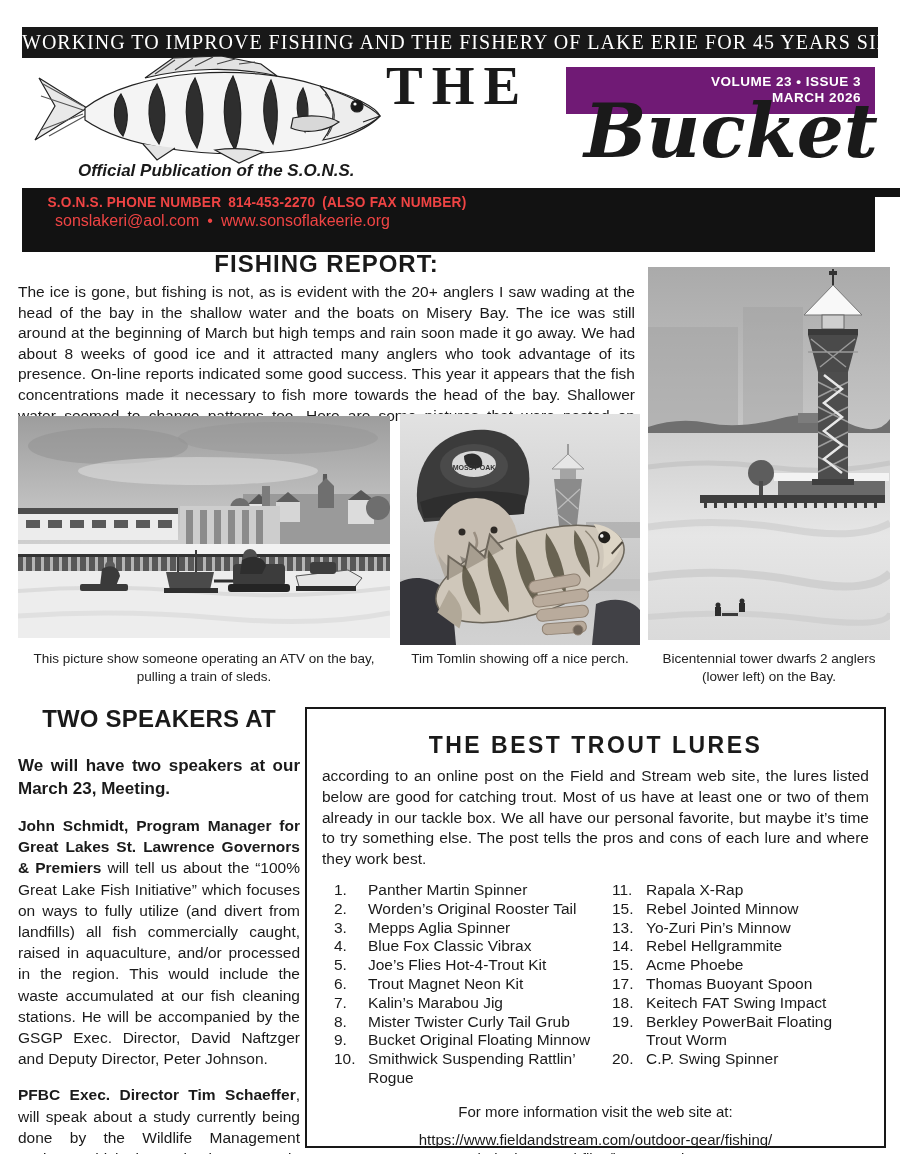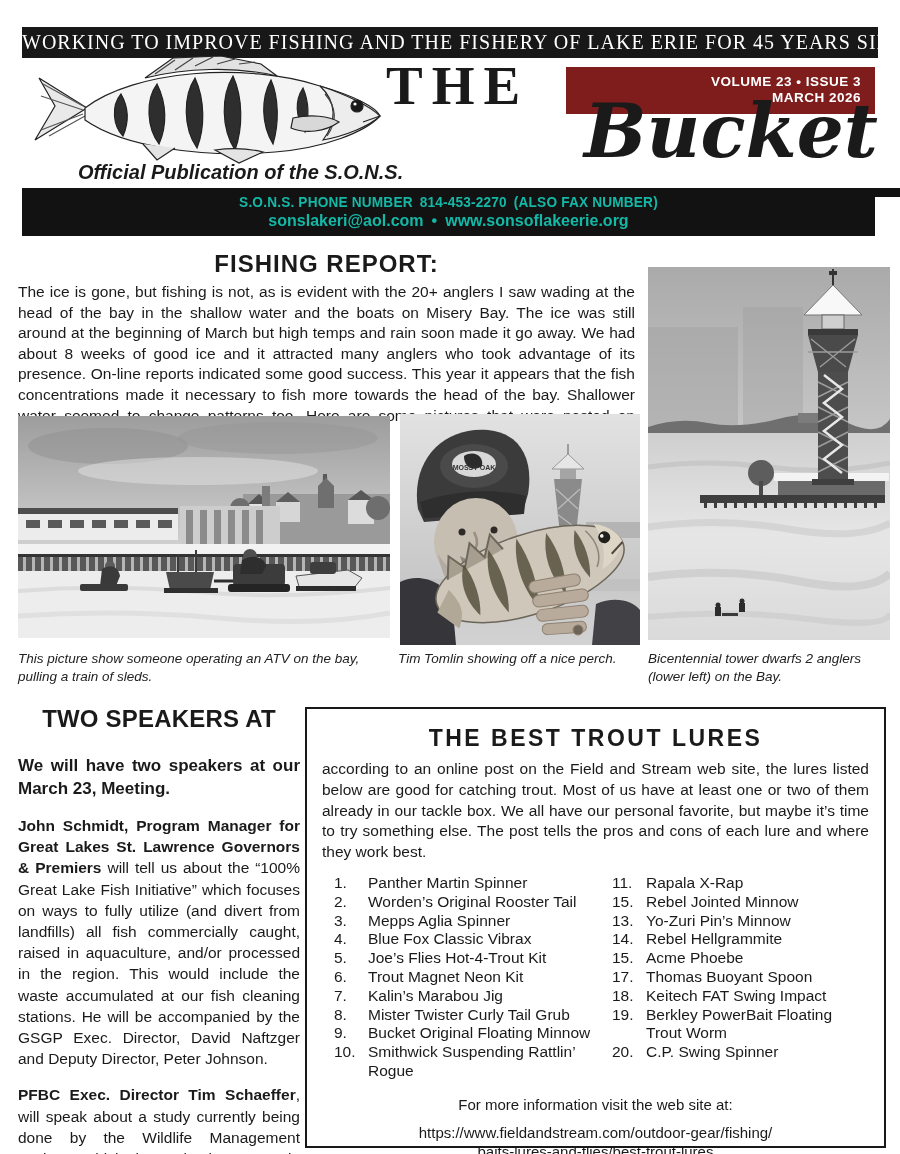--- a/index.html
+++ b/index.html
@@ -6,52 +6,52 @@
   .page{position:relative;width:900px;height:1154px;background:#ffffff;margin:0 auto;
         font-family:"Liberation Sans",sans-serif;color:#1a1a1a;overflow:hidden;}
   .abs{position:absolute;}
 
   
   .banner{left:22px;top:27px;width:856px;height:31px;background:#181818;color:#fff;
           font-family:"Liberation Serif",serif;font-size:20px;letter-spacing:1px;
           text-align:center;line-height:31px;white-space:nowrap;}
 
   
-  .official{left:78px;top:161px;font-size:20px;font-weight:bold;font-style:italic;}
+  .official{left:78px;top:161px;font-size:17px;font-weight:bold;font-style:italic;}
   .the{left:386px;top:58px;font-size:55px;font-weight:900;letter-spacing:9px;line-height:1;font-family:Liberation Serif, serif;}
-  .volbox{left:566px;top:67px;width:309px;height:47px;background:#7f1d1d;color:#fff;
+  .volbox{left:566px;top:67px;width:309px;height:47px;background:#701a75;color:#fff;
           text-align:right;box-sizing:border-box;padding:7px 14px 0 0;}
   .volbox div{font-size:13.5px;font-weight:bold;letter-spacing:.5px;line-height:16px;}
   .bucket{right:22px;top:94px;font-family:"DejaVu Serif",serif;font-weight:bold;font-style:italic;
           font-size:74px;line-height:1;letter-spacing:0px;}
 
   
-  .contactbar{left:22px;top:188px;width:853px;height:48px;background:#121212;color:#14b8a6;text-align:center;}
+  .contactbar{left:22px;top:188px;width:853px;height:64px;background:#121212;color:#ef4444;}
   .contactbar::after{content:"";position:absolute;left:100%;top:0;width:25px;height:9px;background:#121212;}
   .contact1{font-size:14.5px;font-weight:bold;letter-spacing:.2px;margin-top:6px;transform:scaleX(.94);}
-  .contact2{font-size:16px;font-weight:bold;margin-top:2px;}
+  .contact2{font-size:16px;font-weight:normal;margin-top:2px;margin-left:33px;}
 
   
   .fr-head{left:18px;top:250px;width:617px;text-align:center;font-size:24px;font-weight:800;letter-spacing:1px;}
   .fr-body{left:18px;top:282px;width:617px;font-size:15.5px;line-height:20.6px;text-align:justify;}
 
   
   .ph{background:#ddd;}
-  .cap{font-size:13.5px;font-style:italic;line-height:17.5px;color:#222;}
+  .cap{font-size:13.5px;line-height:17.5px;text-align:center;color:#222;}
 
   
   .sp-col{left:18px;top:705px;width:282px;}
   .sp-head{font-size:24px;font-weight:800;text-align:center;line-height:28px;letter-spacing:.2px;}
   .sp-intro{font-size:17px;font-weight:bold;line-height:23px;text-align:justify;margin-top:21px;}
   .sp-para{font-size:15.5px;line-height:21.2px;text-align:justify;margin-top:15px;}
   .sp-para b{font-weight:bold;}
 
   
   .lures{left:305px;top:707px;width:581px;height:441px;border:2px solid #181818;box-sizing:border-box;}
-  .lu-head{text-align:center;font-size:23px;font-weight:800;letter-spacing:2.5px;margin-top:16px;}
+  .lu-head{text-align:center;font-size:23px;font-weight:800;letter-spacing:2.5px;margin-top:23px;}
   .lu-intro{margin:7px 15px 0 15px;font-size:15.5px;line-height:20.8px;text-align:justify;}
   .lu-lists{display:flex;margin:11px 0 0 27px;}
   .lure-col{display:flex;flex-direction:column;}
   .col-l{width:278px;}
   .col-r{width:250px;}
   .lure-item{display:flex;font-size:15.5px;line-height:18.8px;}
   .lure-num{width:34px;flex:none;}
   .col-l .lure-label{width:238px;}
   .col-r .lure-label{width:212px;}
   .lu-foot1{text-align:center;font-size:15px;margin-top:15px;}

